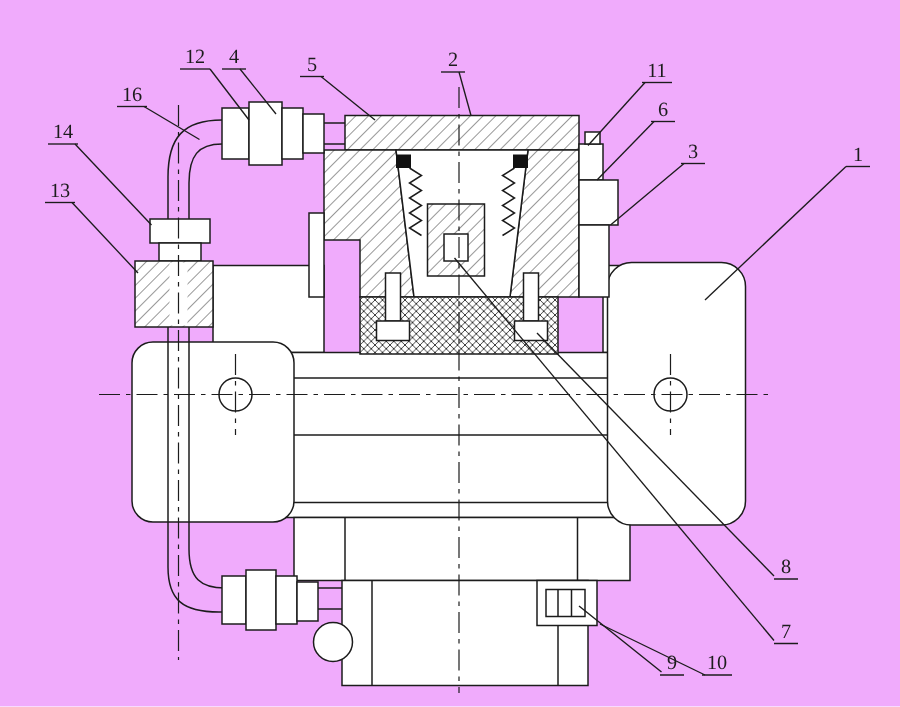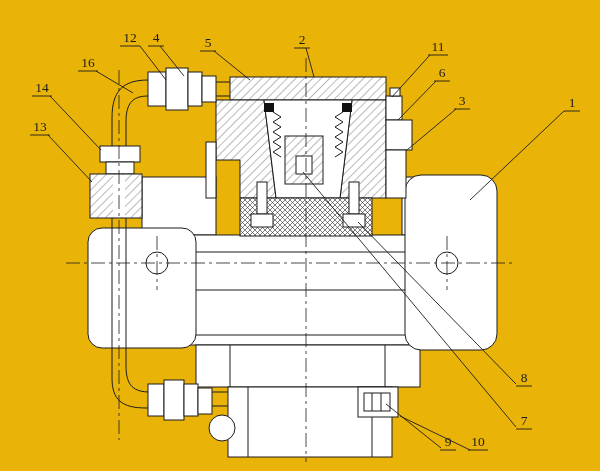--- a/index.html
+++ b/index.html
@@ -1,17 +1,17 @@
 <!DOCTYPE html>
 <html><head>
 <meta charset="utf-8">
 <style>
   html,body{margin:0;padding:0;background:#ffffff;}
   .page{
-    width:600px;height:471px;background:#eab308;position:relative;overflow:hidden;
+    width:600px;height:471px;background:#f0abfc;position:relative;overflow:hidden;
     font-family:"Liberation Serif", serif;
   }
   svg{display:block;}
   svg text{
     font-family:"Liberation Serif", serif;
     font-size:13.5px;
     fill:#1c1c1c;
   }
 </style>
 </head>

